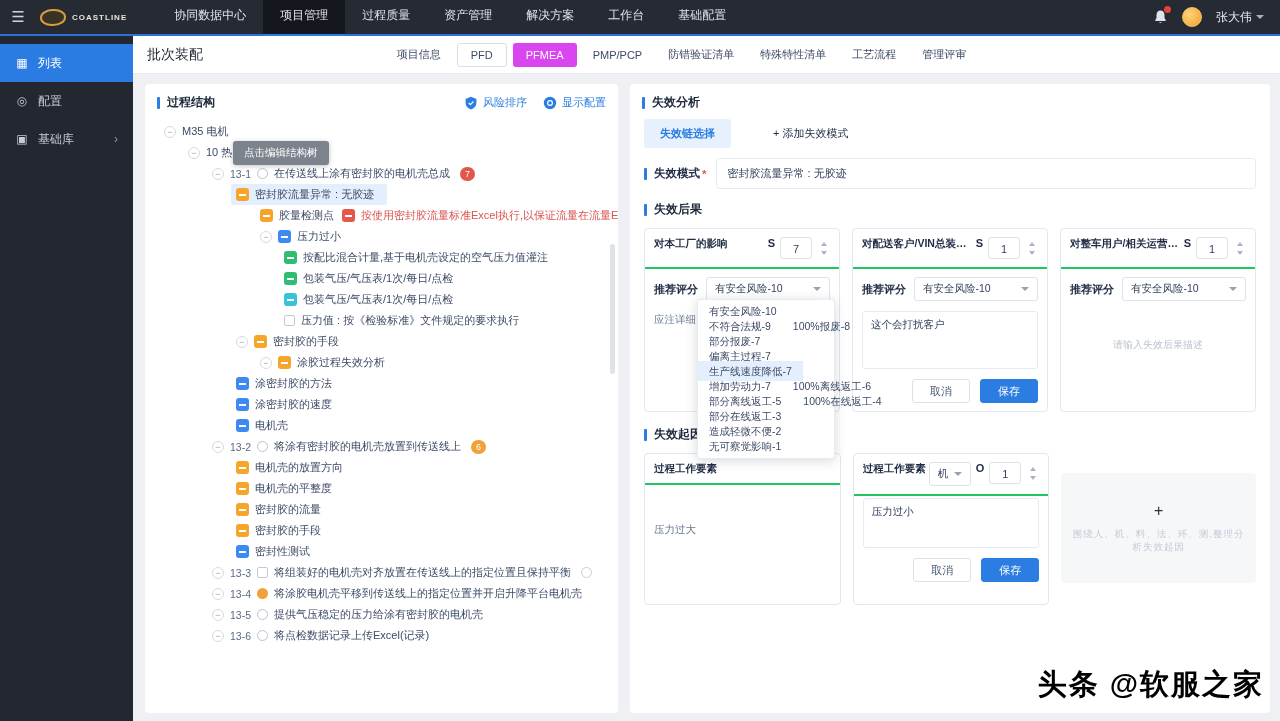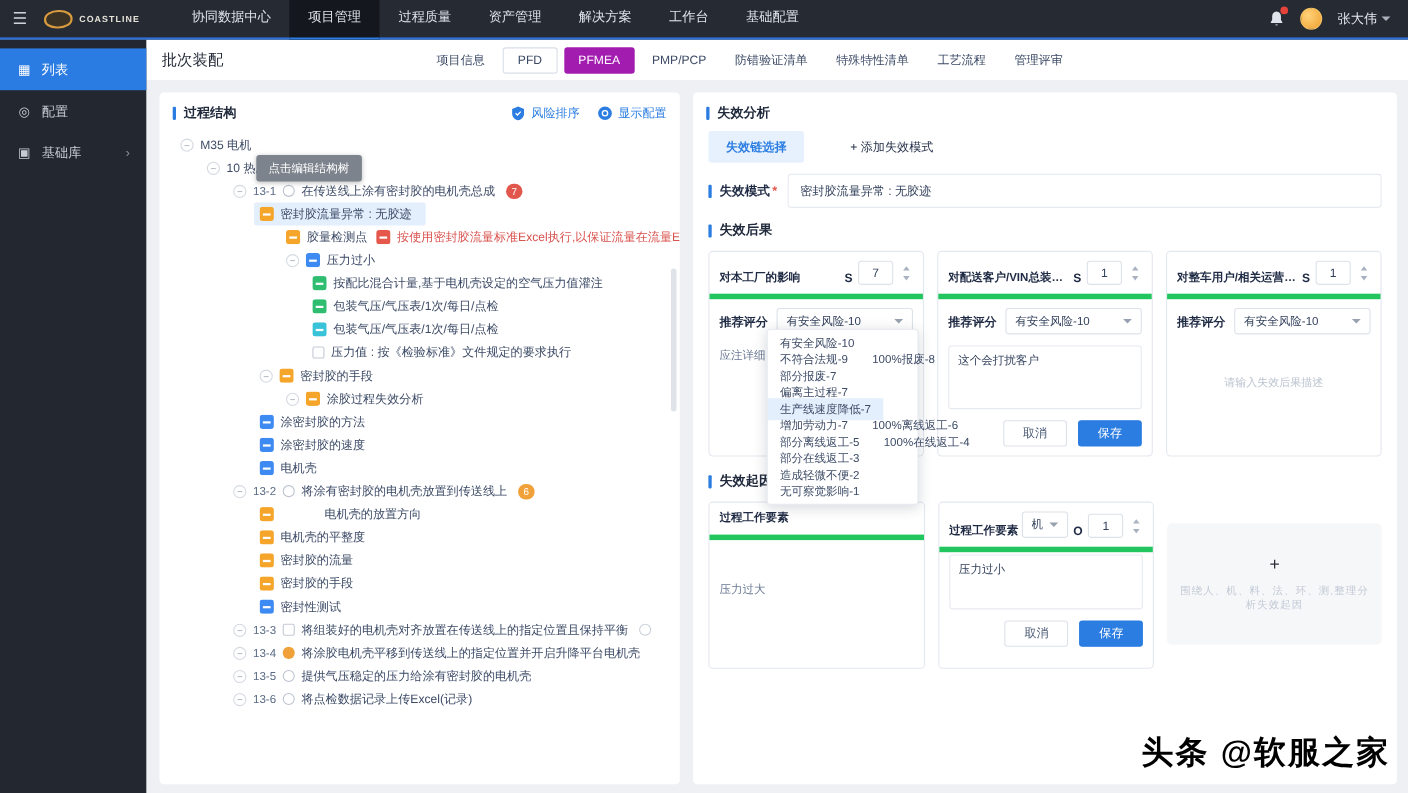--- a/index.html
+++ b/index.html
@@ -27,21 +27,21 @@
   .side-item.active{background:#2b7ce2;color:#fff}
   .side-ico{font-size:12px;width:14px;text-align:center}
   .side-chevron{margin-left:auto;color:#8b929e;font-size:12px}
 
   
   .subheader{position:absolute;left:133px;top:36px;right:0;height:38px;background:#fff;display:flex;align-items:center;border-bottom:1px solid #e8eaef;z-index:40}
   .page-title{font-size:14px;font-weight:normal;color:#1f2633;margin:0 0 0 14px}
   .tabs{display:flex;align-items:center;gap:6px;margin:0 auto;transform:translateX(-60px)}
   .tab{font-size:11px;color:#3c4a66;padding:5px 10px;cursor:pointer;border-radius:3px;white-space:nowrap}
   .tab.boxed{border:1px solid #d9dee8;background:#fff;padding:5px 13px}
-  .tab.active{background:#a21caf;color:#fff;padding:6px 13px}
+  .tab.active{background:#d946ef;color:#fff;padding:6px 13px}
 
   
   .panel{position:absolute;background:#fff;border-radius:4px}
   .structure-panel{left:145px;top:84px;width:473px;height:629px;overflow:hidden}
   .analysis-panel{left:630px;top:84px;width:640px;height:629px;overflow:hidden}
   .p-head{display:flex;align-items:center;padding:10px 12px 6px}
   .sec-bar{width:3px;height:12px;background:#2b7de1;border-radius:1px;margin-right:7px;flex:none}
   .p-title{font-size:12px;font-weight:bold;color:#202a3c}
   .p-tools{margin-left:auto;display:flex;gap:16px}
   .tool-btn{display:flex;align-items:center;gap:5px;color:#2b7de1;font-size:11px;cursor:pointer}
@@ -74,21 +74,21 @@
   .a-tab{font-size:11px;padding:7px 16px;border-radius:3px;cursor:pointer;color:#1f2a44}
   .a-tab.active{background:#e7f1fd;color:#2b7de1;font-weight:bold}
   .a-tab.add{margin-left:26px}
   .fm-row{display:flex;align-items:center;margin-bottom:12px}
   .fm-label{display:flex;align-items:center;font-size:11.5px;font-weight:bold;color:#1f2a44;margin-right:10px;flex:none}
   .req{color:#e4574a;margin-left:2px}
   .fm-box{flex:1;border:1px solid #e7eaf0;border-radius:3px;padding:7px 10px;font-size:11px;color:#33415c}
   .sec-head{display:flex;align-items:center;margin:4px 0 10px}
   .cards{display:flex;gap:12px;margin-bottom:14px}
   .card{flex:1;border:1px solid #e3e7ef;border-radius:4px;position:relative;background:#fff;min-width:0}
-  .card-head{display:flex;align-items:flex-end;padding:8px 9px;border-bottom:5px solid #22c55e}
+  .card-head{display:flex;align-items:flex-start;padding:8px 9px;border-bottom:2px solid #22c55e}
   .card-title{font-size:10.5px;font-weight:bold;color:#1f2a44;flex:1;line-height:1.25;overflow:hidden;text-overflow:ellipsis;white-space:nowrap}
   .s-label{font-size:11px;color:#1f2a44;margin:0 5px;font-weight:bold}
   .s-box{width:32px;height:22px;border:1px solid #dde2ea;border-radius:3px;text-align:center;line-height:22px;font-size:11px;color:#33415c;flex:none;background:#fff}
   .stepper{width:13px;height:22px;display:flex;flex-direction:column;margin-left:5px;flex:none;cursor:pointer}
   .stepper i{flex:1;display:flex;align-items:center;justify-content:center}
   .step-up::after{content:"";border:3px solid transparent;border-bottom:4px solid #a9b2c0;margin-bottom:1px}
   .step-down::after{content:"";border:3px solid transparent;border-top:4px solid #a9b2c0;margin-top:1px}
   .card-row{display:flex;align-items:center;padding:8px 9px;gap:8px}
   .row-label{font-size:11px;font-weight:bold;color:#1f2a44;flex:none}
   .select{flex:1;height:24px;border:1px solid #dde2ea;border-radius:3px;display:flex;align-items:center;justify-content:space-between;padding:0 8px;font-size:10.5px;color:#33415c;cursor:pointer;background:#fff;min-width:0}
@@ -270,21 +270,21 @@
         <span class="t-ico ico-blue"></span>
         <span class="t-label">电机壳</span>
       </div>
       <div class="trow" style="margin-left: 52px;">
         <span class="t-col">−</span>
         <span class="t-num">13-2</span>
         <span class="mk mk-radio"></span>
         <span class="t-label">将涂有密封胶的电机壳放置到传送线上</span>
         <span class="pill orange">6</span>
       </div>
-      <div class="trow" style="margin-left: 76px; gap: 40px;">
+      <div class="trow" style="margin-left: 76px;">
         <span class="t-ico ico-orange"></span>
         <span class="t-label">电机壳的放置方向</span>
       </div>
       <div class="trow" style="margin-left: 76px;">
         <span class="t-ico ico-orange"></span>
         <span class="t-label">电机壳的平整度</span>
       </div>
       <div class="trow" style="margin-left: 76px;">
         <span class="t-ico ico-orange"></span>
         <span class="t-label">密封胶的流量</span>

